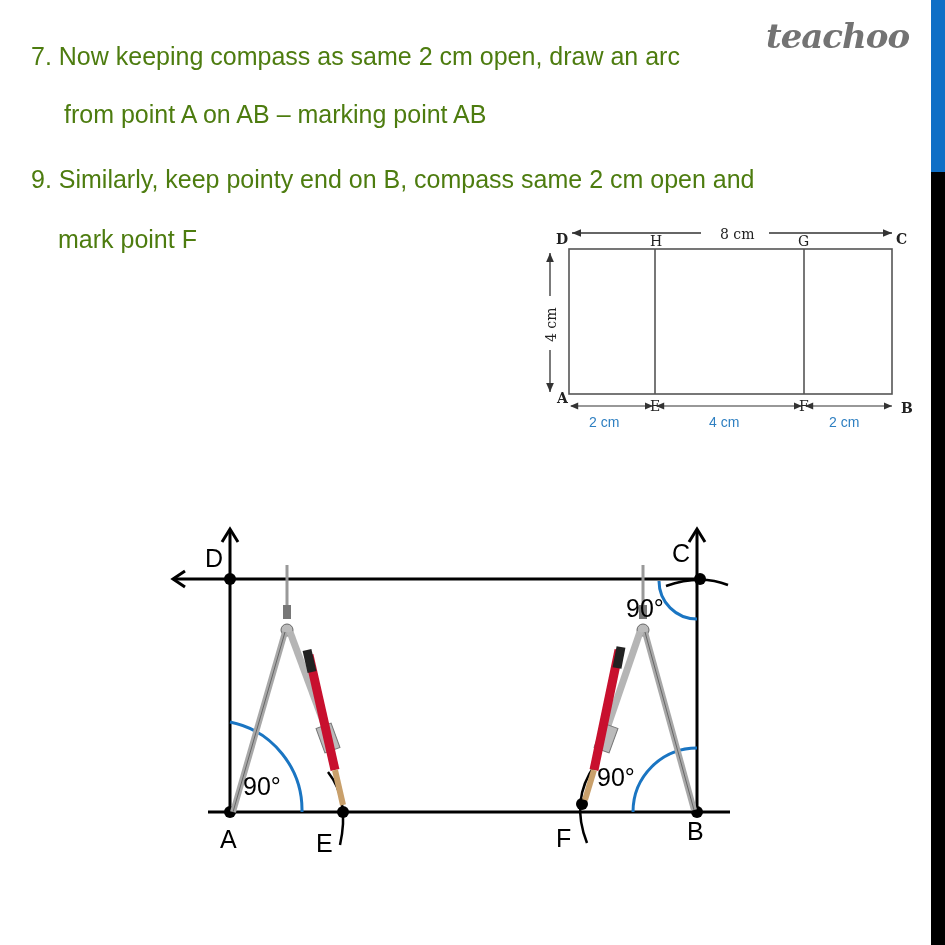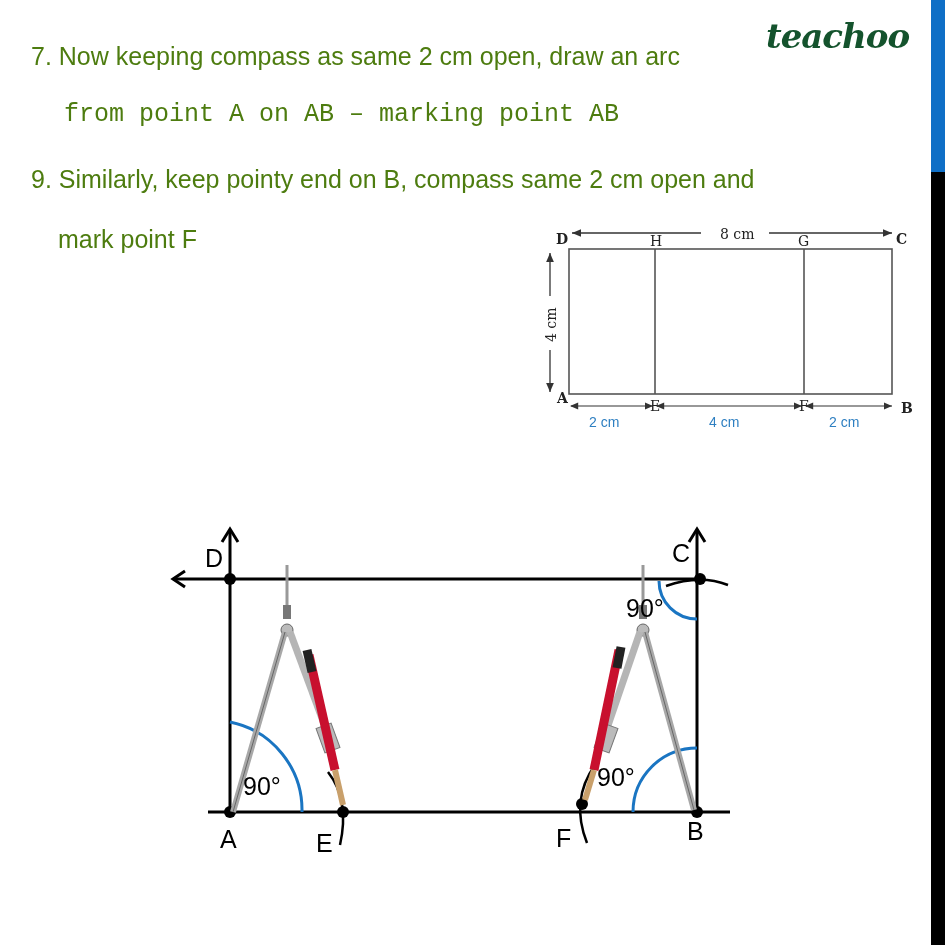--- a/index.html
+++ b/index.html
@@ -1,35 +1,35 @@
 <!DOCTYPE html>
 <html><head>
 <meta charset="utf-8">
 <style>
   html, body { margin:0; padding:0; }
   body { width:945px; height:945px; background:#ffffff; position:relative; overflow:hidden;
          font-family:"Liberation Sans", sans-serif; color:#111; }
   .sidebar-blue { position:absolute; left:931px; top:0; width:14px; height:172px; background:#0f6fc6; }
   .sidebar-black { position:absolute; left:931px; top:172px; width:14px; height:773px; background:#000; }
   .logo { position:absolute; left:766px; top:16px; font-family:"DejaVu Serif", serif; font-weight:bold;
-          font-style:italic; font-size:34px; letter-spacing:-1px; color:#14532d; }
+          font-style:italic; font-size:34px; letter-spacing:-1px; color:#737373; }
   .step { position:absolute; font-size:25px; color:#4d7c0f; white-space:nowrap; }
   svg { position:absolute; left:0; top:0; }
   .ref-text { font-family:"DejaVu Serif", serif; }
 </style>
 </head>
 <body>
 
 <div class="sidebar-blue"></div>
 <div class="sidebar-black"></div>
 
 <div class="logo">teachoo</div>
 
 <div class="step" style="left:31px; top:42px;">7. Now keeping compass as same 2 cm open, draw an arc</div>
-<div class="step" style="left:64px; top:100px;font-family:Liberation Mono, monospace;">from point A on AB – marking point AB</div>
+<div class="step" style="left:64px; top:100px;">from point A on AB – marking point AB</div>
 <div class="step" style="left:31px; top:165px;">9. Similarly, keep pointy end on B, compass same 2 cm open and</div>
 <div class="step" style="left:58px; top:225px;text-align:right;">mark point F</div>
 
 <svg width="945" height="945">
   <defs>
     <marker id="arrR" markerWidth="8" markerHeight="8" refX="7" refY="4" orient="auto">
       <path d="M0,1 L7,4 L0,7 Z" fill="#333"></path>
     </marker>
     <marker id="arrL" markerWidth="8" markerHeight="8" refX="1" refY="4" orient="auto">
       <path d="M7,1 L0,4 L7,7 Z" fill="#333"></path>

